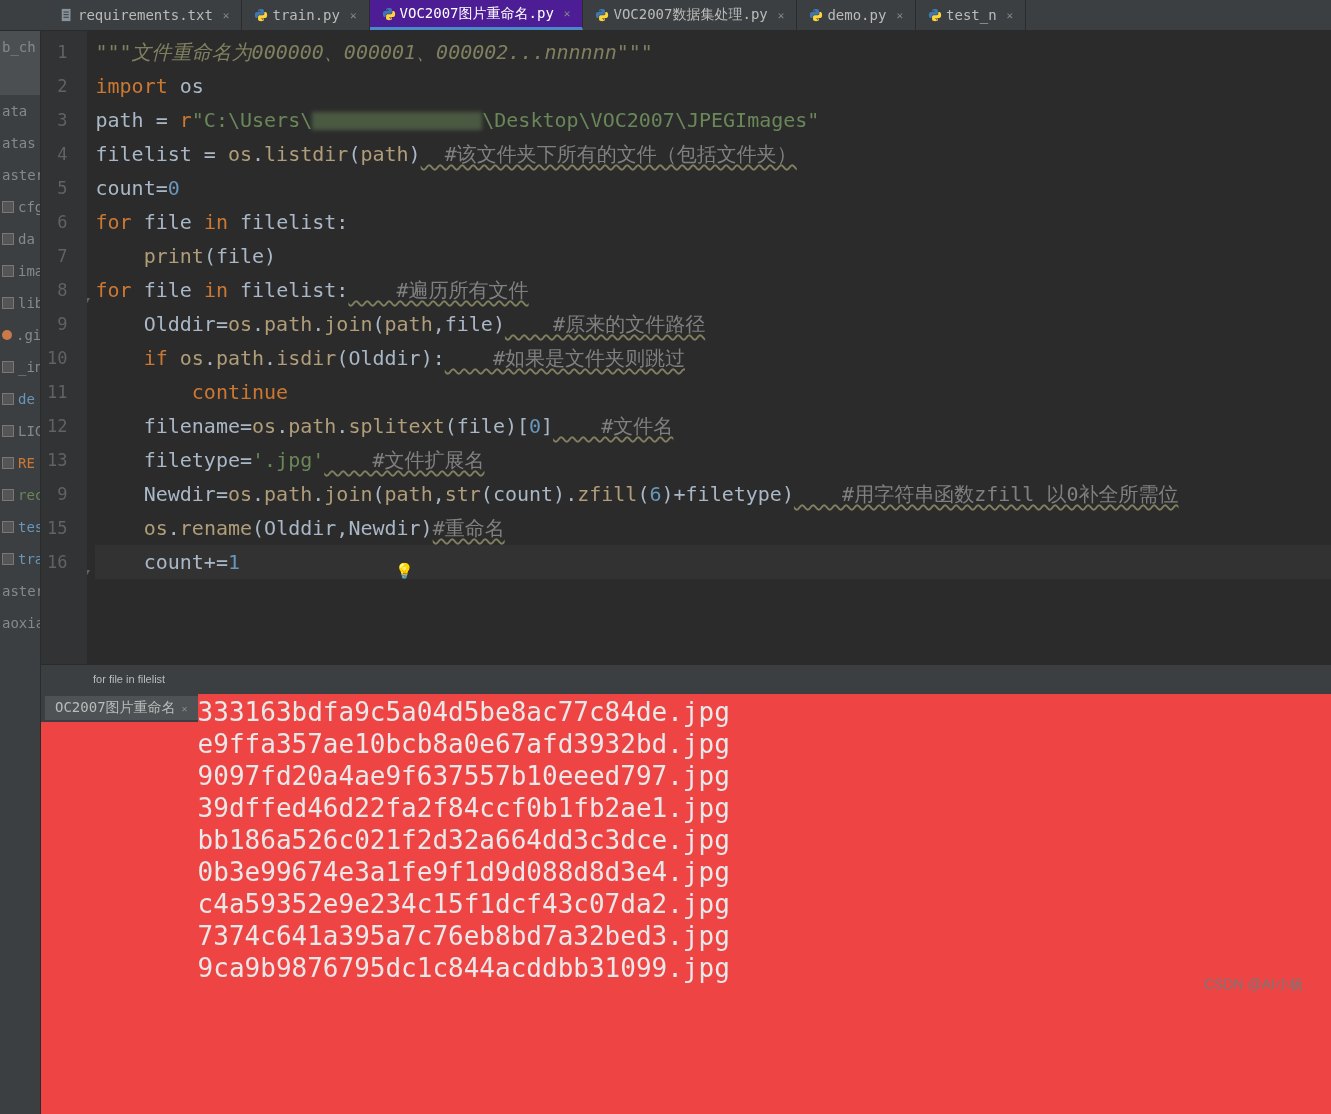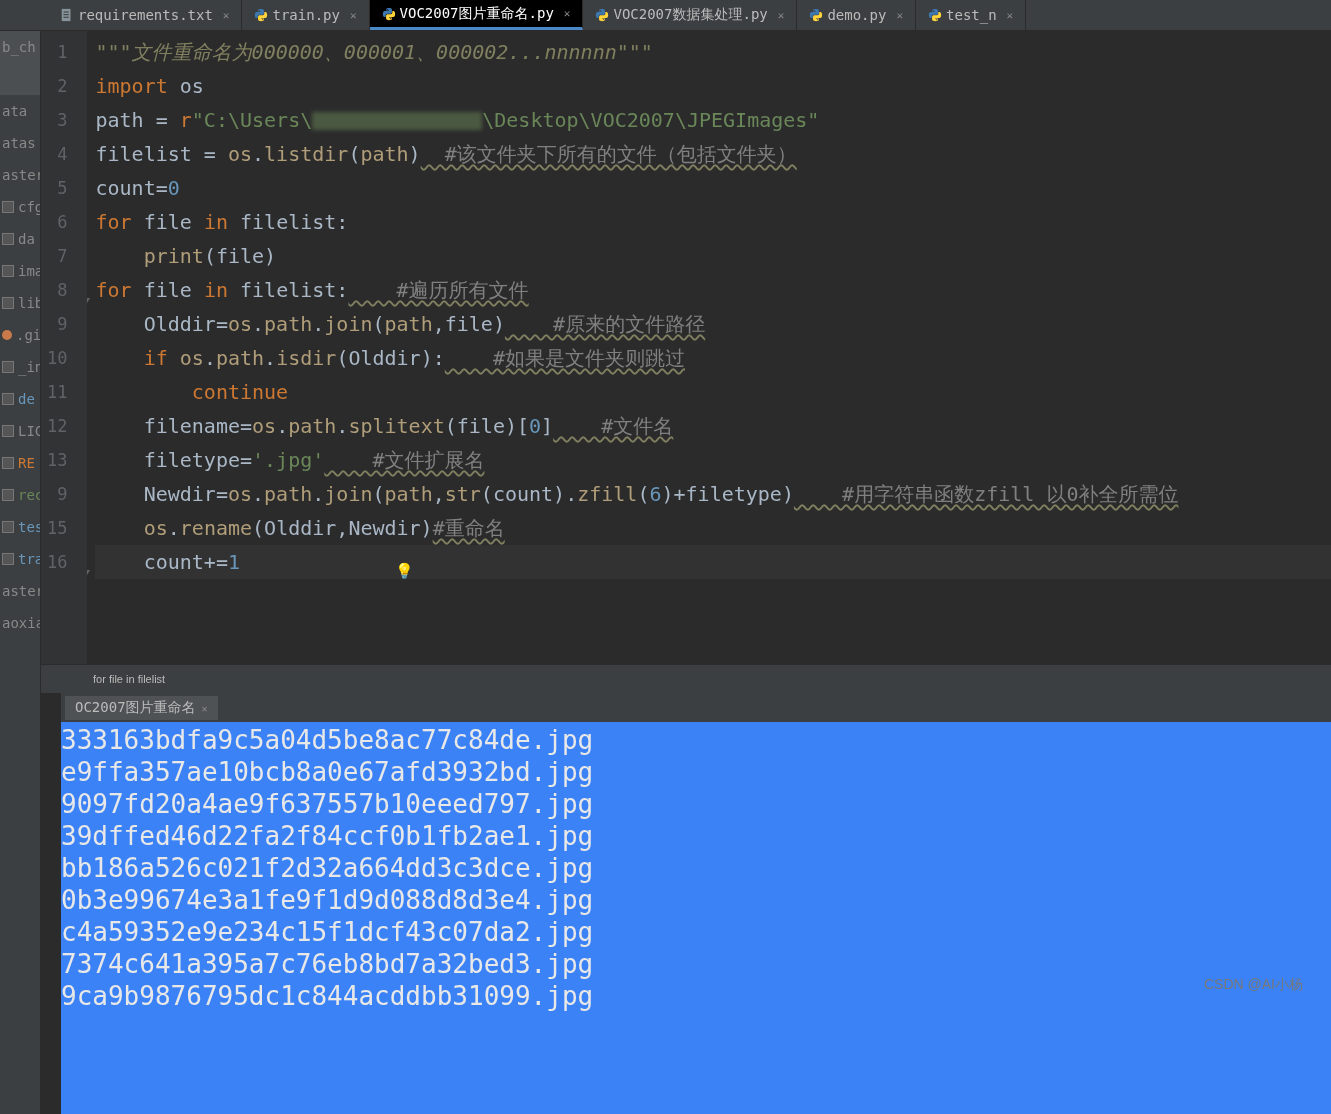--- a/index.html
+++ b/index.html
@@ -27,21 +27,21 @@
 .tab{
   display:flex;align-items:center;
   padding:0 12px;
   border-right:1px solid #2b2b2b;
   color:#bbb;
   font-size:14px;
   gap:4px;
   cursor:pointer;
 }
 .tab.active{
-  background:#000000;
+  background:#4c1d95;
   color:#fff;
   border-bottom:3px solid #4a88c7;
 }
 .tab .close{font-size:11px;color:#888;margin-left:6px;}
 .pyicon{display:inline-flex;width:14px;height:14px;}
 .pyicon svg{width:14px;height:14px;}
 
 .main{
   flex:1 1 auto;
   display:flex;
@@ -124,25 +124,24 @@
   height:28px;background:#3c3f41;color:#bbb;
   display:flex;align-items:center;padding-left:52px;
   font-size:11px;border-top:1px solid #2b2b2b;
   font-family:"Segoe UI","Microsoft YaHei",sans-serif;
   flex-shrink:0;
 }
 
 
 .runpane{
   height:420px;
-  background:#3b82f6;
-  display:flex;flex-direction:column;
+  background:#ef4444;
+  display:flex;flex-direction:row;
   border-top:1px solid #3c3f41;
   flex-shrink:0;
-  margin-left:20px;
 }
 .runbar{
   height:28px;background:#3c3f41;
   display:flex;align-items:center;padding-left:4px;
   font-size:14px;color:#bbb;
   flex-shrink:0;
 }
 .runtab{padding:3px 10px;background:#4e5254;display:flex;align-items:center;gap:6px;}
 .runtab .close{color:#888;font-size:10px;}
 .console{

